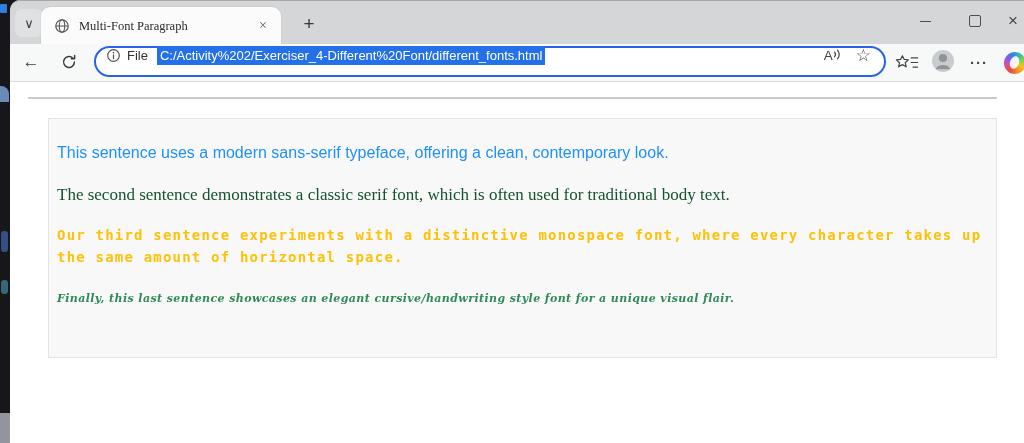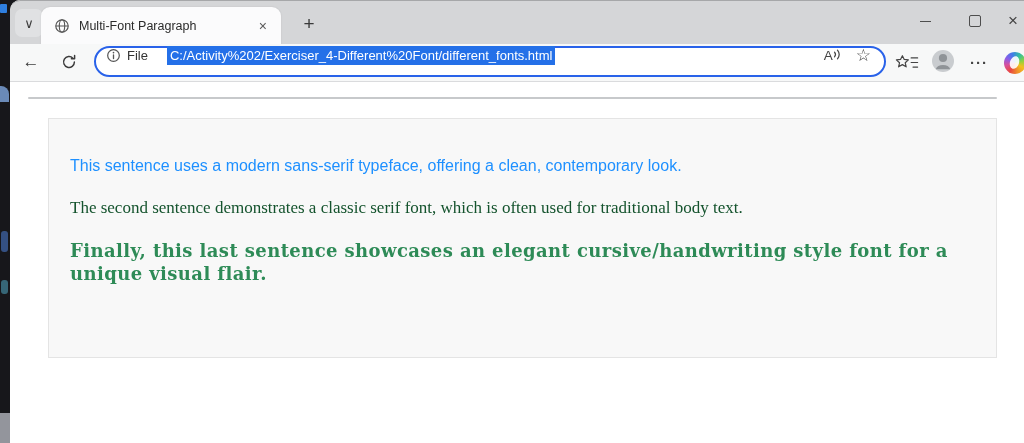--- a/index.html
+++ b/index.html
@@ -18,21 +18,21 @@
   .window{position:absolute;left:10px;top:0;width:1014px;height:443px;background:#fff;
           border-top-left-radius:10px;overflow:hidden;}
 
   
   .tabstrip{position:relative;height:44px;background:#d5d6d8;border-top:1px solid #a6a7a9;
             border-top-left-radius:10px;box-sizing:border-box;}
   .tab-actions-btn{position:absolute;left:5px;top:8px;width:28px;height:28px;border-radius:7px;
             background:#e0e1e3;color:#3c3c3c;font-size:13px;display:flex;align-items:center;justify-content:center;}
   .tab{position:absolute;left:31px;top:6px;width:240px;height:38px;background:#fbfbfc;
        border-radius:9px 9px 0 0;display:flex;align-items:center;padding:0 10px 0 13px;
-       box-sizing:border-box;box-shadow:0 0 2px rgba(0,0,0,.10);}
+       box-sizing:border-box;box-shadow:0 0 2px rgba(0,0,0,.10);font-family:Liberation Serif, serif;}
   .tab-favicon{width:16px;height:16px;flex:0 0 auto;margin-right:9px;display:block;}
   .tab-title{font-size:12.5px;color:#2b2b2b;white-space:nowrap;overflow:hidden;}
   .tab-close{margin-left:auto;color:#5a5a5a;font-size:14px;line-height:14px;padding:2px 4px;border-radius:4px;}
   .newtab-btn{position:absolute;left:286px;top:10px;width:26px;height:26px;color:#3a3a3a;font-size:19px;
             display:flex;align-items:center;justify-content:center;font-weight:300;}
   .win-min{position:absolute;left:902px;top:0;width:26px;height:40px;display:flex;align-items:center;justify-content:center;}
   .win-min .bar{width:11px;height:0;border-top:1.6px solid #4e4e4e;}
   .win-max{position:absolute;left:952px;top:0;width:26px;height:40px;display:flex;align-items:center;justify-content:center;}
   .win-max .box{width:10px;height:10px;border:1.6px solid #4e4e4e;border-radius:2px;}
   .win-close{position:absolute;left:998px;top:0;width:24px;height:40px;color:#444;font-size:17px;
@@ -42,47 +42,47 @@
   .toolbar{position:relative;height:37px;background:#f7f8f8;border-bottom:1px solid #dadbdd;box-sizing:content-box;}
   .nav-btn{position:absolute;top:3px;width:30px;height:30px;display:flex;align-items:center;justify-content:center;}
   .btn-back{left:6px;font-size:17px;color:#3c3c3c;}
   .btn-refresh{left:44px;}
   .omnibox{position:absolute;left:84px;top:2px;width:792px;height:31px;box-sizing:border-box;
            border:2px solid #2962e9;border-radius:16px;background:#fff;
            display:flex;align-items:center;padding:0 13px 12px 10px;}
   .chip-info{flex:0 0 auto;margin-right:6px;display:block;}
   .chip-label{font-size:13px;color:#333;margin-right:9px;}
   .url-sel{font-size:13px;color:#fff;background:#2470e8;padding:2px 3px;white-space:nowrap;
-           font-family:"Liberation Sans",sans-serif;margin-left:10px;}
+           font-family:"Liberation Sans",sans-serif;}
   .omni-right{margin-left:auto;display:flex;align-items:center;gap:15px;}
   .read-aloud{display:flex;align-items:flex-start;color:#444;}
   .read-aloud .ra-letter{font-size:13.5px;color:#444;}
   .fav-star{font-size:17px;color:#454545;line-height:17px;}
   .tb-icon{position:absolute;top:5px;width:26px;height:26px;display:flex;align-items:center;justify-content:center;}
   .hub{left:884px;}
   .avatar{left:920px;top:4px;}
   .dots{left:956px;color:#444;font-size:15px;font-weight:bold;letter-spacing:1px;}
   .copilot{position:absolute;left:994px;top:8px;width:22px;height:22px;border-radius:50%;
            background:conic-gradient(from 210deg,#e8483f,#d94f9a,#8a5de8,#3f7de8,#31c0a0,#8fd13f,#f2c01e,#ef8f2a,#e8483f);}
   .copilot .swoosh{position:absolute;left:6px;top:4px;width:9px;height:13px;background:#fff;border-radius:50%;transform:rotate(18deg);opacity:.9;}
 
   
   .page-content{position:relative;background:#fff;height:361px;padding:0 27px 0 18px;box-sizing:border-box;}
   .page-heading{margin:37px 0 0 20px;font-size:30px;line-height:34px;font-weight:bold;
                 color:#4CAF50;font-family:"Liberation Sans",sans-serif;}
   .rule{margin:15px 0 0 0;height:2px;background:#c7c9cb;border:0;border-radius:2px;}
   .demo-box{margin:19px 0 0 20px;height:240px;box-sizing:border-box;background:#f8f8f8;
-            border:1px solid #e4e4e4;padding:21px;}
+            border:1px solid #e4e4e4;padding:8px;}
   .demo-box p{margin:0;}
   .p-sans{margin-top:14px !important;font-family:"Liberation Sans",sans-serif;font-size:16px;line-height:24px;color:#1E90FF;}
   .p-serif{margin-top:17px !important;font-family:"Liberation Serif",serif;font-size:17px;line-height:25px;color:#14532d;}
   .p-mono{margin-top:17px !important;font-family:"DejaVu Sans Mono","Liberation Mono",monospace;
           font-weight:bold;font-size:14px;line-height:22px;letter-spacing:1.2px;color:#FFC107;}
-  .p-cursive{margin-top:19px !important;font-family:"DejaVu Serif",serif;font-weight:600;
-          font-size:18px;line-height:23px;letter-spacing:.4px;color:#2E8B57;}
+  .p-cursive{margin-top:19px !important;font-family:"DejaVu Serif",serif;font-style:italic;font-weight:600;
+          font-size:11px;line-height:23px;letter-spacing:.4px;color:#2E8B57;}
 </style>
 </head>
 <body>
 
 <div class="screen">
 
   <div class="behind">
     <div class="blob-top"></div>
     <div class="blob-corner"></div>
     <div class="blob-mid1"></div>
@@ -183,18 +183,19 @@
         <div class="swoosh"></div>
       </div>
     </div>
 
     <div class="page-content">
       <hr class="rule">
 
       <div class="demo-box">
         <p class="p-sans">This sentence uses a modern sans-serif typeface, offering a clean, contemporary look.</p>
         <p class="p-serif">The second sentence demonstrates a classic serif font, which is often used for traditional body text.</p>
+        <p class="p-mono">Our third sentence experiments with a distinctive monospace font, where every character takes up the same amount of horizontal space.</p>
         <p class="p-cursive">Finally, this last sentence showcases an elegant cursive/handwriting style font for a unique visual flair.</p>
       </div>
     </div>
 
   </div>
 </div>
 
 </body></html>

